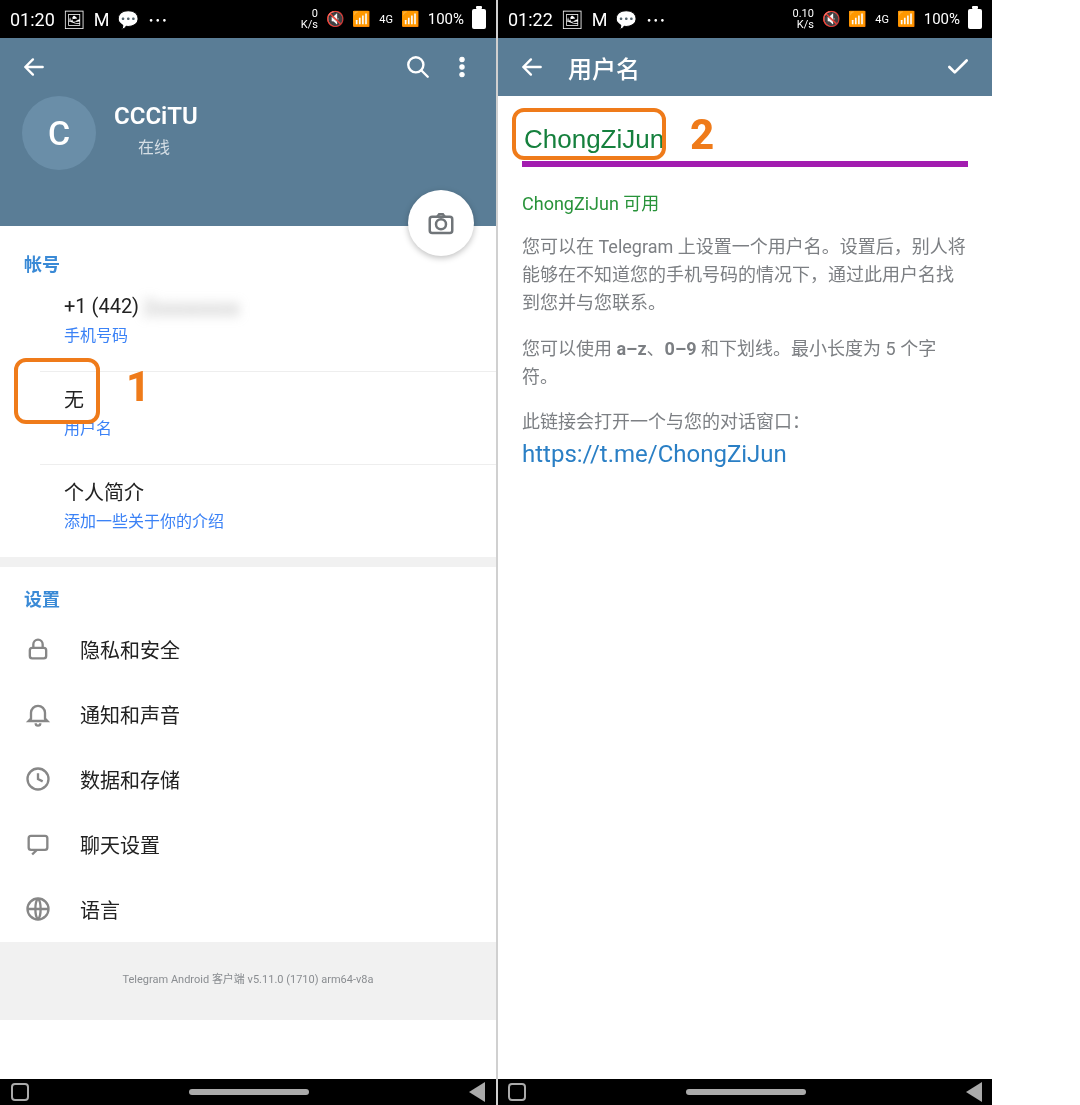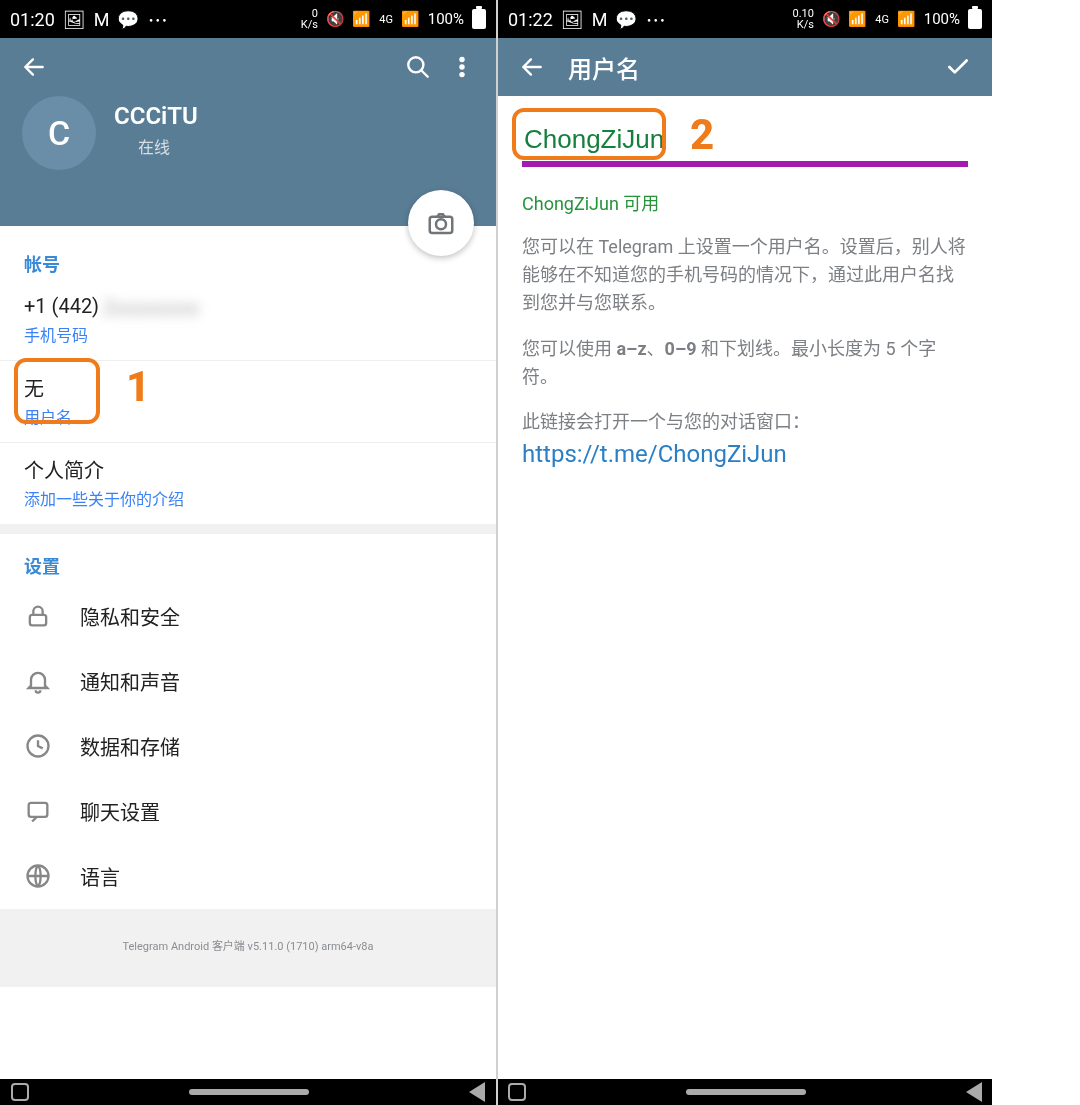--- a/index.html
+++ b/index.html
@@ -63,21 +63,21 @@
       position:absolute; right: 22px; bottom: -30px;
       width: 66px; height: 66px; border-radius:50%;
       background:#fff; box-shadow: 0 2px 6px rgba(0,0,0,.25);
       display:flex; align-items:center; justify-content:center;
     }
     .camera-fab svg { width: 30px; height: 30px; stroke:#707579; fill:none; stroke-width:2;}
 
     
     .section { background:#fff; }
     .section-title { color:#3a8ad6; font-size: 18px; font-weight:600; padding: 18px 24px 6px; }
-    .row { padding: 12px 24px 14px; border-bottom:1px solid #eee; }
+    .row { padding: 12px 24px 25px; border-bottom:1px solid #eee;margin-left:40px; }
     .row:last-child { border-bottom:none; }
     .row-title { font-size: 20px; color:#222; }
     .row-title.blurred .blur {
       display:inline-block; filter: blur(6px); letter-spacing: 2px; color:#999;
       vertical-align: middle;
     }
     .row-sub { font-size: 16px; color:#3b82f6; margin-top: 2px; }
     .gap { height: 10px; background:#f1f1f1; }
 
     

